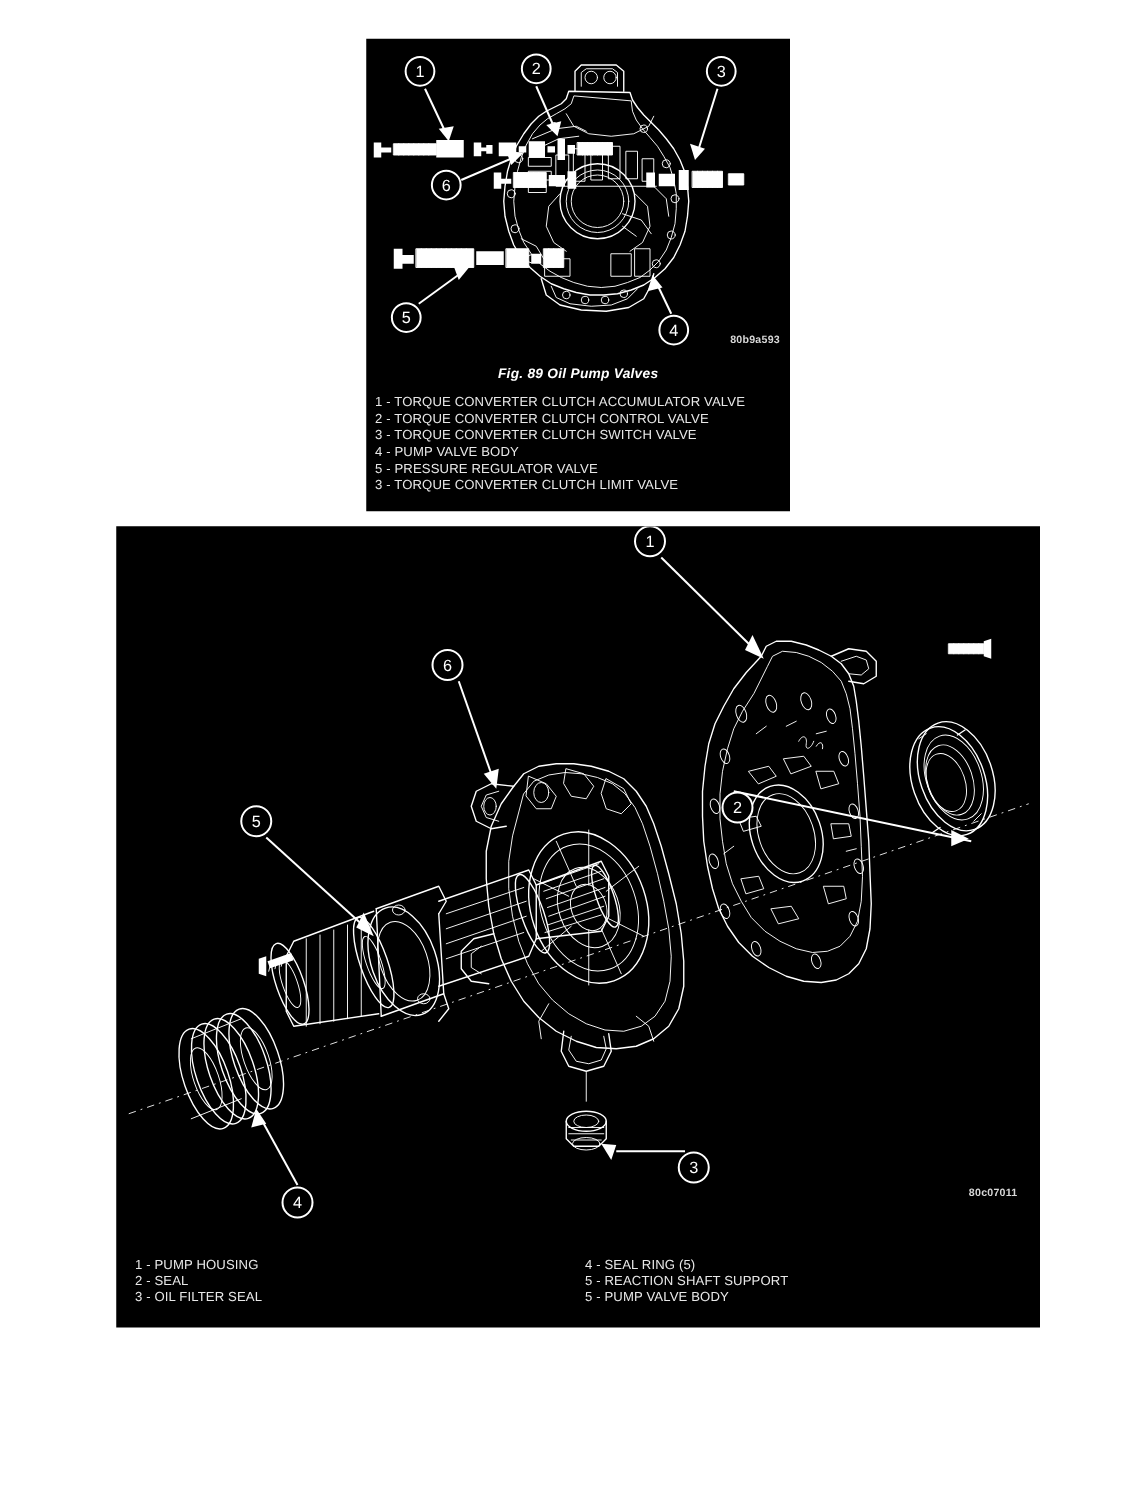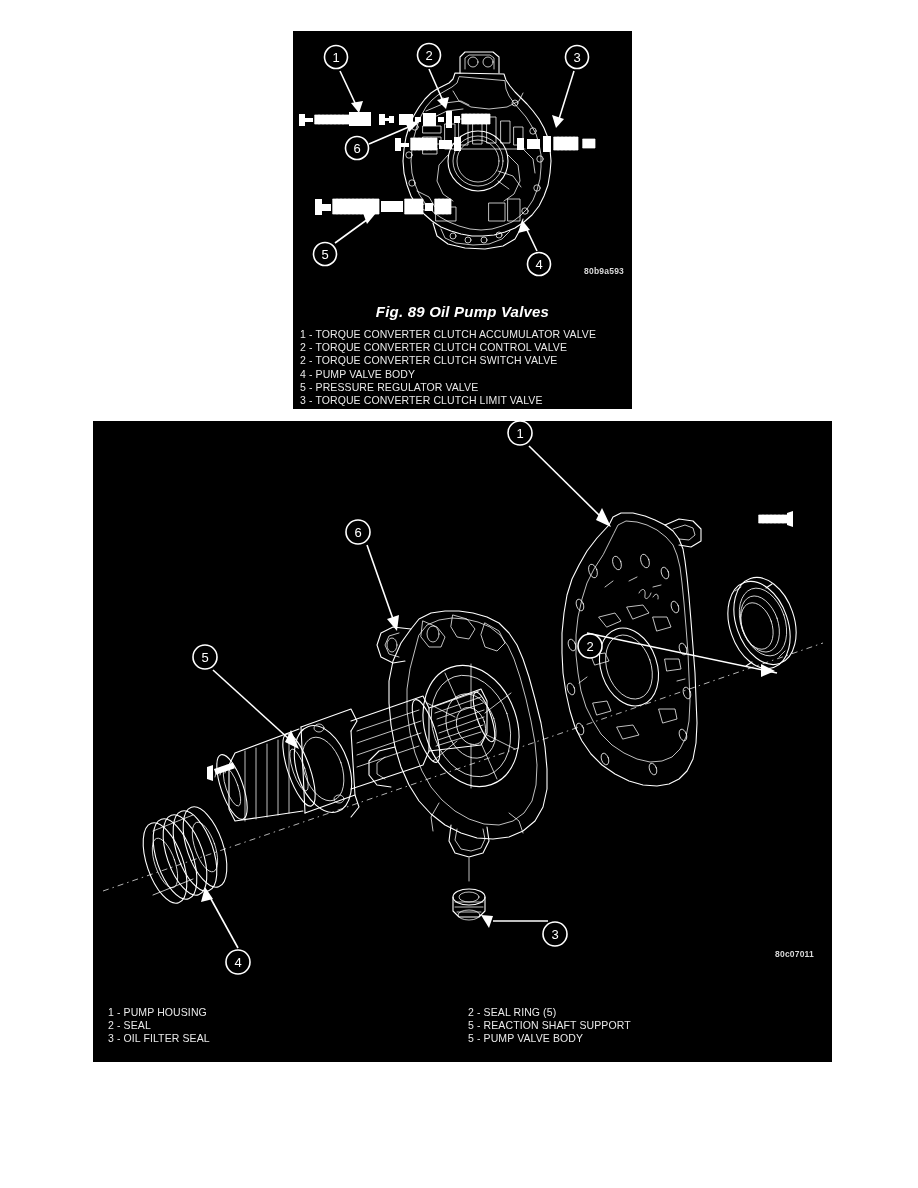--- a/index.html
+++ b/index.html
@@ -65,42 +65,42 @@
     width: 100%;
     text-align: center;
     color: #ffffff;
     font-style: italic;
     font-weight: bold;
     font-family: "Liberation Sans", sans-serif;
     letter-spacing: 0.2px;
   }
 
   #figure-89 .fig-title {
-    top: 272px;
-    font-size: 15px;
+    top: 262px;
+    font-size: 11px;
   }
 
   #figure-90 .fig-title {
     top: 567px;
     font-size: 12.5px;
   }
 
   .legend {
     position: absolute;
     color: #e8e8e8;
     font-size: 10.5px;
     font-family: "Liberation Sans", sans-serif;
     line-height: 13.2px;
     letter-spacing: 0.1px;
     white-space: nowrap;
   }
 
   #figure-89 .legend {
     left: 7px;
-    top: 297px;
+    top: 285px;
   }
 
   #figure-90 .legend-col-left {
     left: 15px;
     top: 585px;
   }
 
   #figure-90 .legend-col-right {
     left: 375px;
     top: 585px;
@@ -355,21 +355,21 @@
           <text class="callout-num" x="64" y="117">6</text>
         </g>
       </svg>
     </div>
 
     <div class="fig-title">Fig. 89 Oil Pump Valves</div>
 
     <div class="legend">
       <span class="legend-item">1 - TORQUE CONVERTER CLUTCH ACCUMULATOR VALVE</span>
       <span class="legend-item">2 - TORQUE CONVERTER CLUTCH CONTROL VALVE</span>
-      <span class="legend-item">2 - TORQUE CONVERTER CLUTCH SWITCH VALVE</span>
+      <span class="legend-item">3 - TORQUE CONVERTER CLUTCH SWITCH VALVE</span>
       <span class="legend-item">4 - PUMP VALVE BODY</span>
       <span class="legend-item">5 - PRESSURE REGULATOR VALVE</span>
       <span class="legend-item">3 - TORQUE CONVERTER CLUTCH LIMIT VALVE</span>
     </div>
 
     <div class="fig-code">80b9a593</div>
   </div>
 
   <div class="figure-panel" id="figure-90">
 
@@ -594,21 +594,21 @@
     </div>
 
 
     <div class="legend legend-col-left">
       <span class="legend-item">1 - PUMP HOUSING</span>
       <span class="legend-item">2 - SEAL</span>
       <span class="legend-item">3 - OIL FILTER SEAL</span>
     </div>
 
     <div class="legend legend-col-right">
-      <span class="legend-item">2 - SEAL RING (5)</span>
+      <span class="legend-item">4 - SEAL RING (5)</span>
       <span class="legend-item">5 - REACTION SHAFT SUPPORT</span>
       <span class="legend-item">5 - PUMP VALVE BODY</span>
     </div>
 
     <div class="fig-code">80c07011</div>
   </div>
 
 </div>
 
 </body></html>

